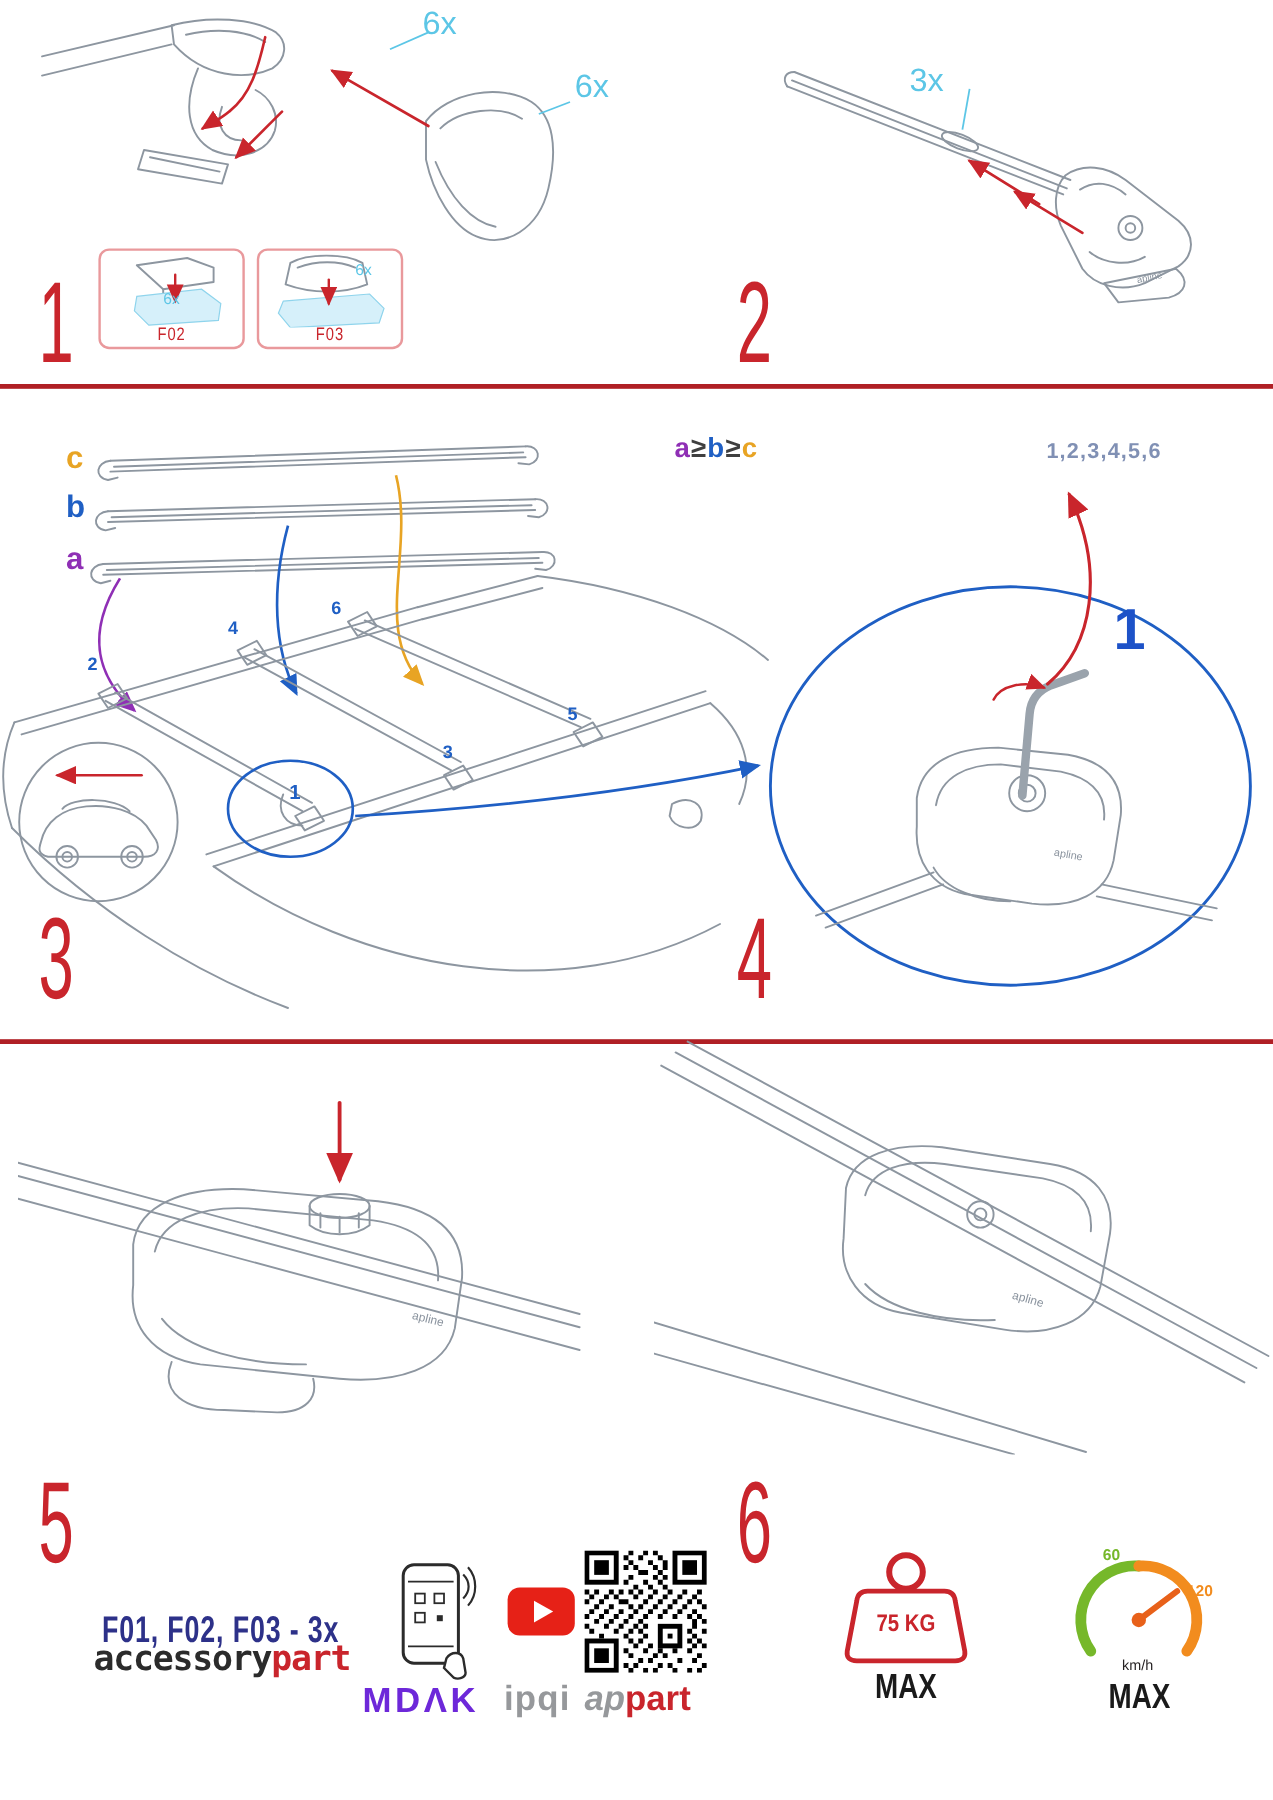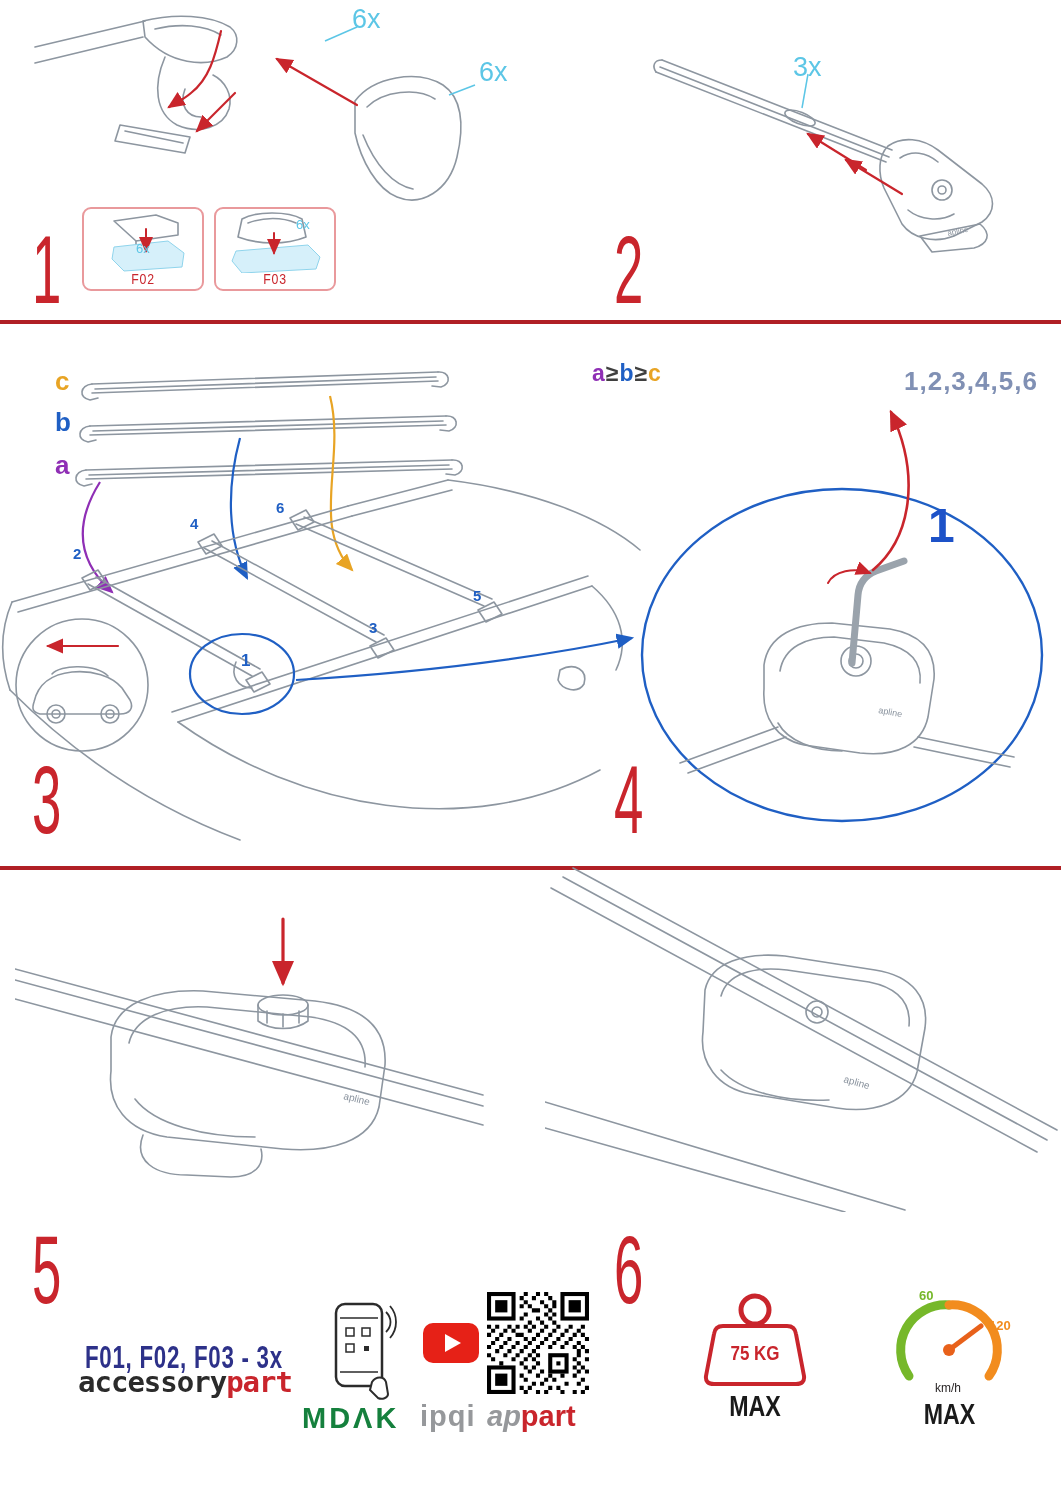--- a/index.html
+++ b/index.html
@@ -23,33 +23,33 @@
   .boxqty { position:absolute; color:#5cc6e6; font-size:13px; }
   .partbox {
     position:absolute; border:2px solid #e9999c; border-radius:9px; background:#fff;
   }
   .partcode {
     position:absolute; left:0; right:0; bottom:2px; text-align:center;
     color:#c9252c; font-size:15px; letter-spacing:1px; transform:scaleX(0.82);
   }
   .barletter { position:absolute; font-size:26px; font-weight:bold; line-height:1; }
   .c-orange { color:#e8a424; } .c-blue { color:#1f5fc4; } .c-purple { color:#8f2fb5; }
-  .rule { position:absolute; font-size:23px; font-weight:bold; letter-spacing:1px;margin-left:30px; }
+  .rule { position:absolute; font-size:23px; font-weight:bold; letter-spacing:1px; }
   .rule .ge { color:#3f3f3f; }
   .poslabel { position:absolute; color:#1f5fc4; font-weight:bold; font-size:15px; line-height:1; }
-  .seq { position:absolute; color:#8090b4; font-weight:bold; font-size:26px; letter-spacing:1px;margin-left:32px; }
+  .seq { position:absolute; color:#8090b4; font-weight:bold; font-size:18px; letter-spacing:1px; }
   .bigone { position:absolute; color:#1d52c8; font-weight:bold; font-size:48px; line-height:1; }
   .parts-text {
     position:absolute; color:#2d3189; font-size:31px; font-weight:bold;
     transform:scaleX(0.72); transform-origin:left top; white-space:nowrap; letter-spacing:1px;
   }
   .brand { position:absolute; font-size:29px; font-weight:bold; white-space:nowrap; line-height:1; }
   .brand-mono { font-family:"DejaVu Sans Mono", monospace; letter-spacing:-1px; }
   .t-black { color:#2b2b2b; } .t-red { color:#c9252c; } .t-gray { color:#96989b;font-style:italic; }
-  .brand-mdak { color:#15803d; letter-spacing:3px; }
+  .brand-mdak { color:#6d28d9; letter-spacing:3px; }
   .brand-ipqi { color:#96989b; font-weight:700; letter-spacing:1px; }
   .maxlabel {
     position:absolute; color:#1a1a1a; font-size:29px; font-weight:bold; text-align:center;
     transform:scaleX(0.8); transform-origin:center top;
   }
   .weightval {
     position:absolute; color:#c9252c; font-size:20px; font-weight:bold; text-align:center;
     transform:scaleX(0.85); transform-origin:center top; white-space:nowrap;
   }
   .lineart { stroke:#8d96a0; fill:none; stroke-width:1.6; stroke-linejoin:round; stroke-linecap:round; }
@@ -156,21 +156,21 @@
         <circle cx="292" cy="152" r="4"></circle>
     </g>
     <text x="298" y="198" font-size="8" fill="#8a939e" transform="rotate(-12 298 198)">apline</text>
     <g class="redline" stroke-width="2.2">
       <path d="M216,132 L158,96" marker-end="url(#mR)"></path>
       <path d="M252,156 L196,122" marker-end="url(#mR)"></path>
     </g>
     <path class="cyanline" d="M158,36 L152,70"></path>
   </svg>
 
-  <span class="qty" style="left:793px;top:52px">3x</span>
+  <span class="qty" style="left:758px;top:52px">3x</span>
 
   <span class="stepnum" style="left:32px;top:752px">3</span>
 
   <svg class="abs" style="left:0;top:340px" width="660" height="528" viewBox="0 0 660 528">
 
     <g class="lineart">
       <path d="M92,44 L438,32"></path>
         <path d="M92,53 L438,41"></path>
         <path d="M95,49 L436,37"></path>
       <path d="M92,44 C80,45 78,58 90,60 L98,58"></path>

